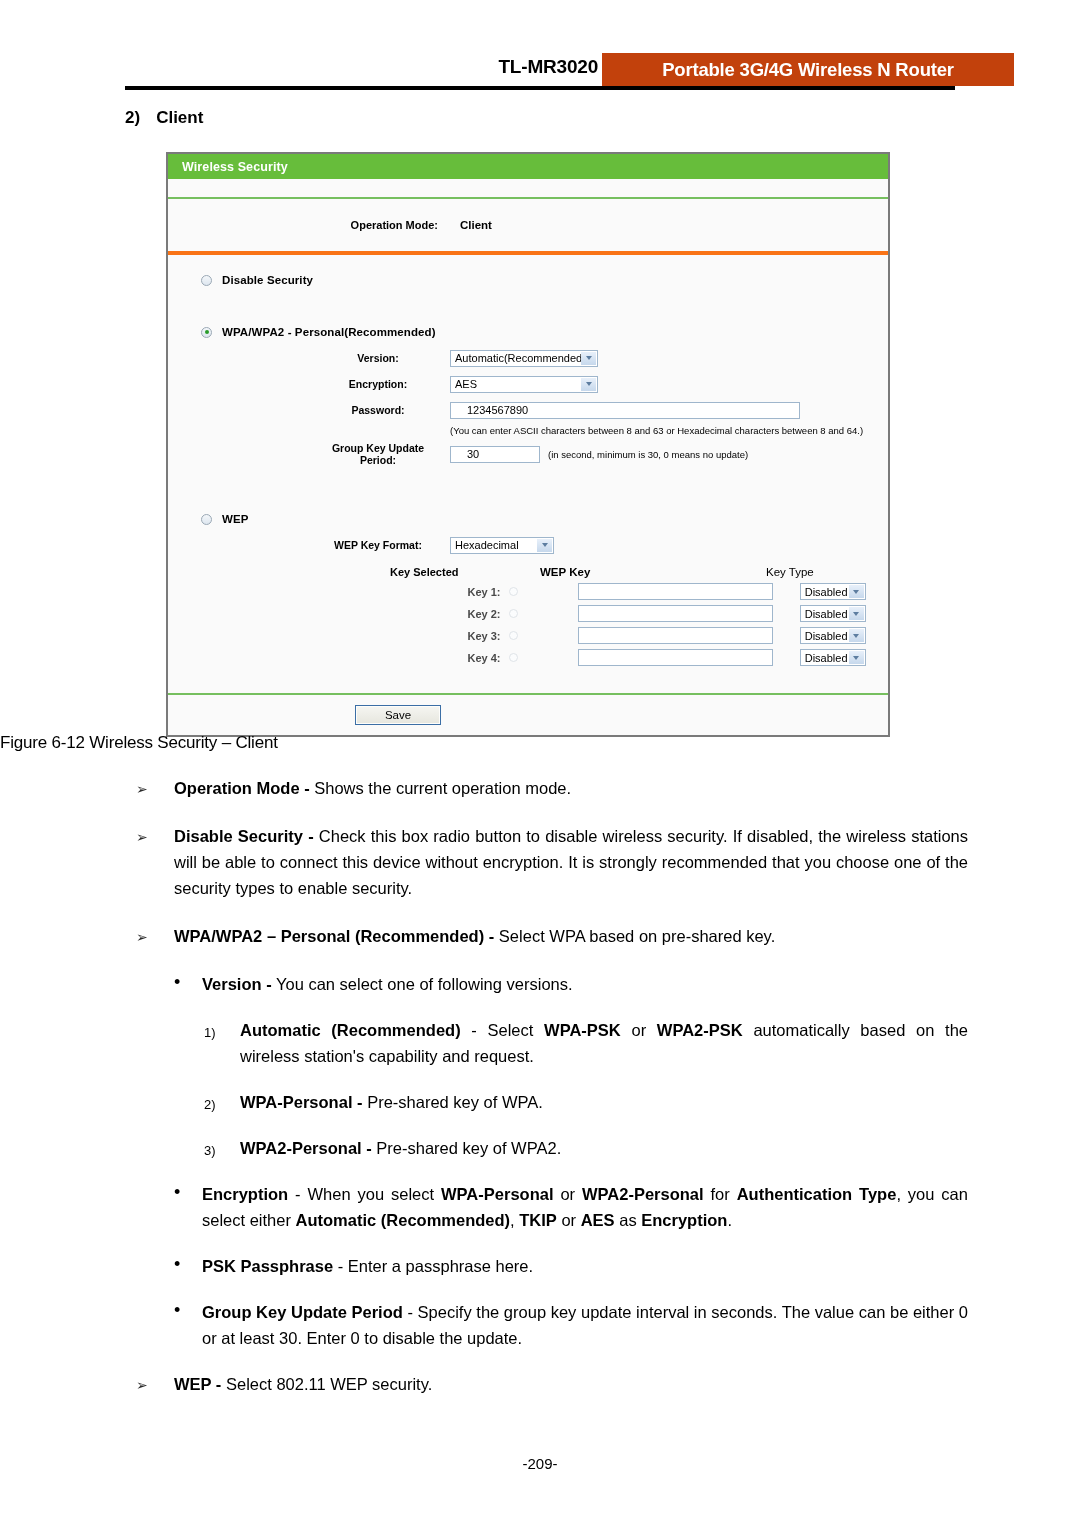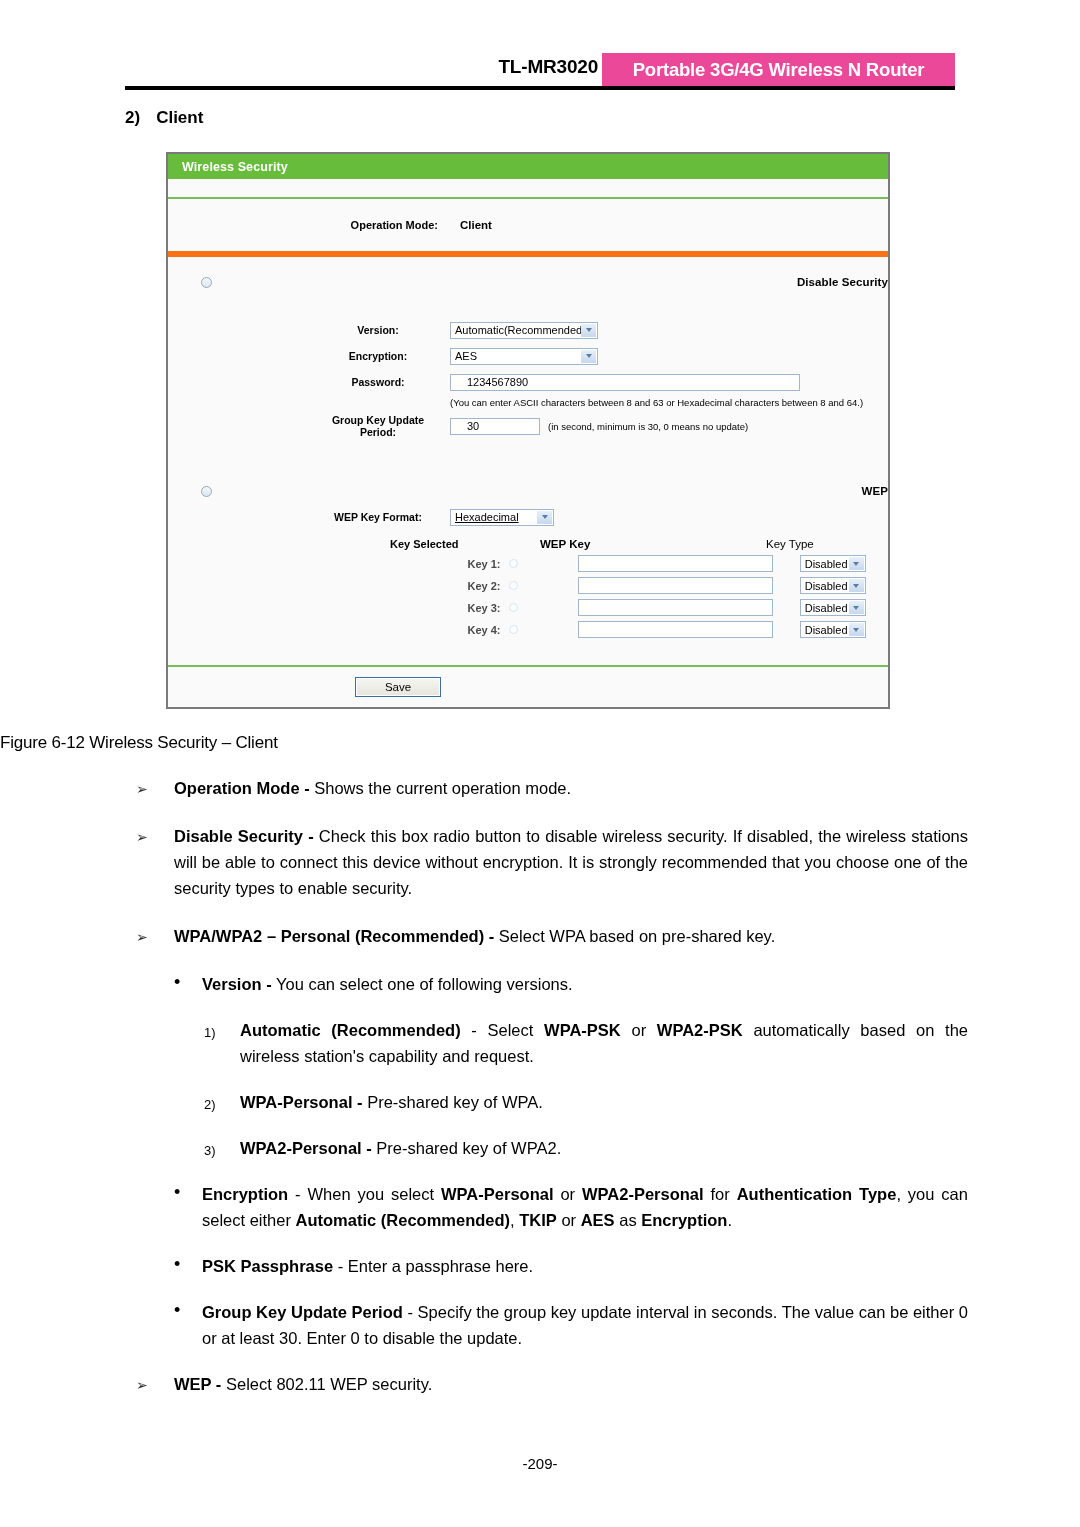--- a/index.html
+++ b/index.html
@@ -30,23 +30,23 @@
     top: 56px;
     font-size: 19px;
     font-weight: bold;
     letter-spacing: -0.2px;
     white-space: nowrap;
   }
   .hdr-blackbar {
     position: absolute;
     left: 602px;
     top: 53px;
-    width: 353px;
+    width: 412px;
     height: 33px;
-    background: #ec4899;
+    background: #c2410c;
     display: flex;
     align-items: center;
     justify-content: center;
   }
   .hdr-blackbar span {
     color: #ffffff;
     font-size: 18.5px;
     font-weight: bold;
     letter-spacing: -0.2px;
     white-space: nowrap;
@@ -97,21 +97,21 @@
     letter-spacing: 0.1px;
   }
   .rp-blankstrip {
     height: 18px;
     background: #fafafa;
     border-bottom: 2px solid #76bf5e;
   }
   .rp-sec {
     background: #fafafa;
   }
-  .rp-sec.bb { border-bottom: 6px solid #f97316; }
+  .rp-sec.bb { border-bottom: 4px solid #f97316; }
   .rp-sec.bb-light { border-bottom: 2px solid #76bf5e; }
 
   
   .opmode-row {
     display: flex;
     align-items: center;
     height: 52px;
     padding-left: 150px;
     box-sizing: border-box;
   }
@@ -126,21 +126,20 @@
     font-size: 11.5px;
     font-weight: bold;
   }
 
   
   .radio-line {
     display: flex;
     align-items: center;
     padding-left: 33px;
     height: 30px;
-    justify-content: space-between;
   }
   .radio {
     width: 11px; height: 11px;
     border-radius: 50%;
     border: 1px solid #9aa8b5;
     background: linear-gradient(180deg,#f4f7fa 0%,#dde6ef 100%);
     box-sizing: border-box;
     margin-right: 10px;
     position: relative;
     flex: none;
@@ -207,21 +206,21 @@
   .sel .arrowbtn::after {
     content: "";
     width: 0; height: 0;
     border-left: 3.5px solid transparent;
     border-right: 3.5px solid transparent;
     border-top: 4px solid #5d7da0;
   }
   .sel.w-version { width: 148px; }
   .sel.w-enc { width: 148px; }
   .sel.w-type { width: 104px; }
-  .sel.w-format { width: 104px; text-decoration: underline; }
+  .sel.w-format { width: 104px; }
   .sel.w-keytype { width: 66px; }
 
   .txt {
     height: 17px;
     border: 1px solid #9fb6cc;
     background: #ffffff;
     font-size: 11px;
     padding-left: 16px;
     box-sizing: border-box;
     display: flex;
@@ -414,20 +413,24 @@
 
     <div class="spacer-sm"></div>
 
     <div class="radio-line">
       <span class="radio"></span>
       <span class="radio-label">Disable Security</span>
     </div>
 
     <div class="spacer-md"></div>
 
+    <div class="radio-line">
+      <span class="radio checked"></span>
+      <span class="radio-label">WPA/WPA2 - Personal(Recommended)</span>
+    </div>
 
     <div class="form-row">
       <div class="frm-label">Version:</div>
       <div class="sel w-version">
         <span>Automatic(Recommended)</span>
         <span class="arrowbtn"></span>
       </div>
     </div>
 
     <div class="form-row">

